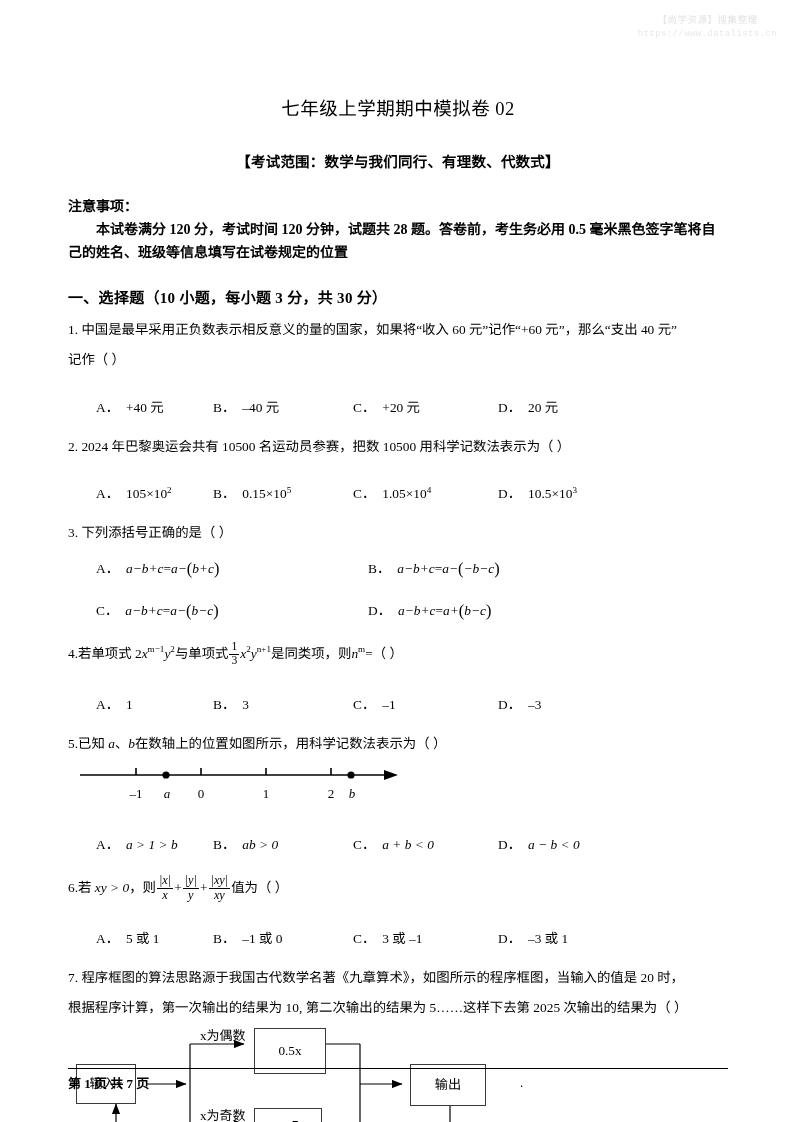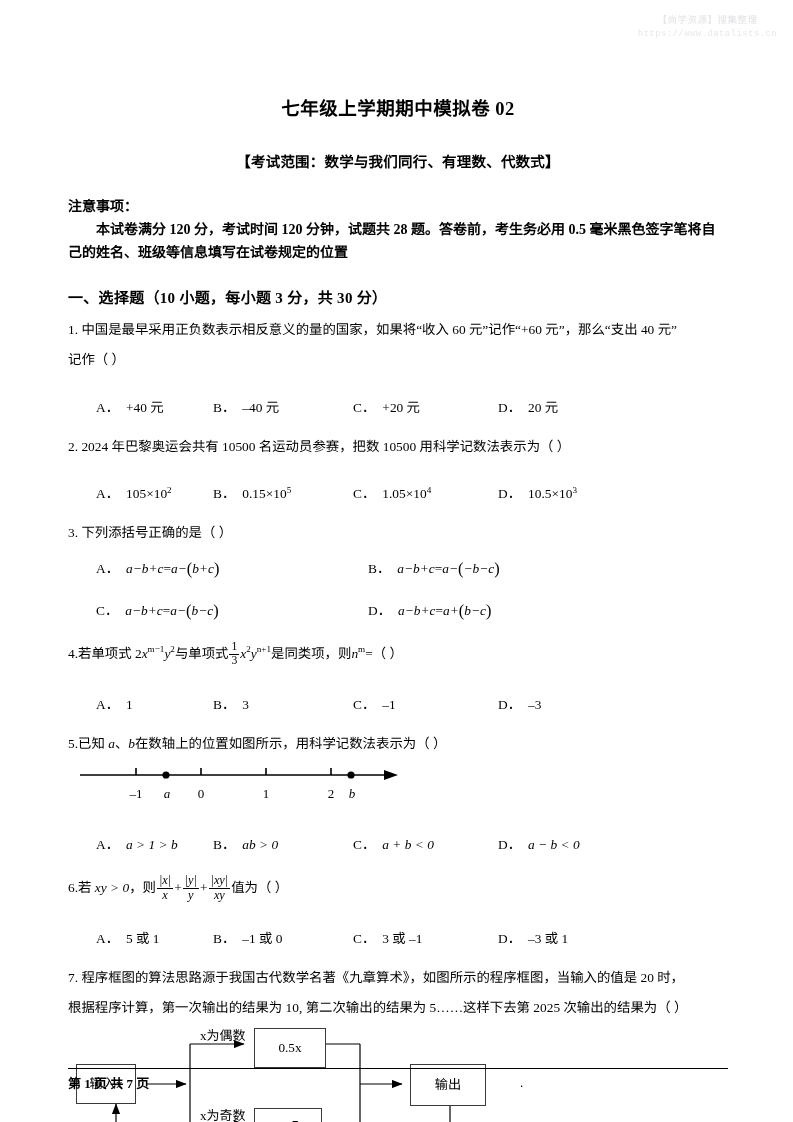--- a/index.html
+++ b/index.html
@@ -43,21 +43,21 @@
   
   .content {
     position: absolute;
     left: 68px;
     top: 0;
     width: 660px;
   }
 
   .doc-title {
     text-align: center;
-    font-weight: bold;
+    font-weight: normal;
     font-size: 18.5px;
     letter-spacing: 0.5px;
     margin-top: 94px;
   }
   .doc-subtitle {
     text-align: center;
     font-weight: bold;
     font-size: 14.5px;
     margin-top: 30px;
     letter-spacing: 0.2px;
@@ -419,21 +419,21 @@
           <line x1="382" y1="78" x2="382" y2="112" stroke="#000" stroke-width="1.2"></line>
           <line x1="382" y1="112" x2="48" y2="112" stroke="#000" stroke-width="1.2"></line>
           <line x1="48" y1="112" x2="48" y2="76" stroke="#000" stroke-width="1.2" marker-end="url(#ah)"></line>
         </svg>
 
         <div class="flow-box" style="left:8px; top:36px; width:60px; height:40px;">
           <span>输入x</span>
         </div>
         <div class="flow-lbl" style="left:132px; top:-2px;">x为偶数</div>
         <div class="flow-lbl" style="left:132px; top:78px;">x为奇数</div>
-        <div class="flow-box" style="left:186px; top:0px; width:72px; height:40px;font-family:Liberation Serif, serif;">
+        <div class="flow-box" style="left:186px; top:0px; width:72px; height:46px;font-family:Liberation Serif, serif;">
           <span>0.5x</span>
         </div>
         <div class="flow-box" style="left:186px; top:80px; width:68px; height:34px;text-align:center;">
           <span>x−7</span>
         </div>
         <div class="flow-box" style="left:342px; top:36px; width:76px; height:42px;">
           <span>输出</span>
         </div>
       </div>
 

